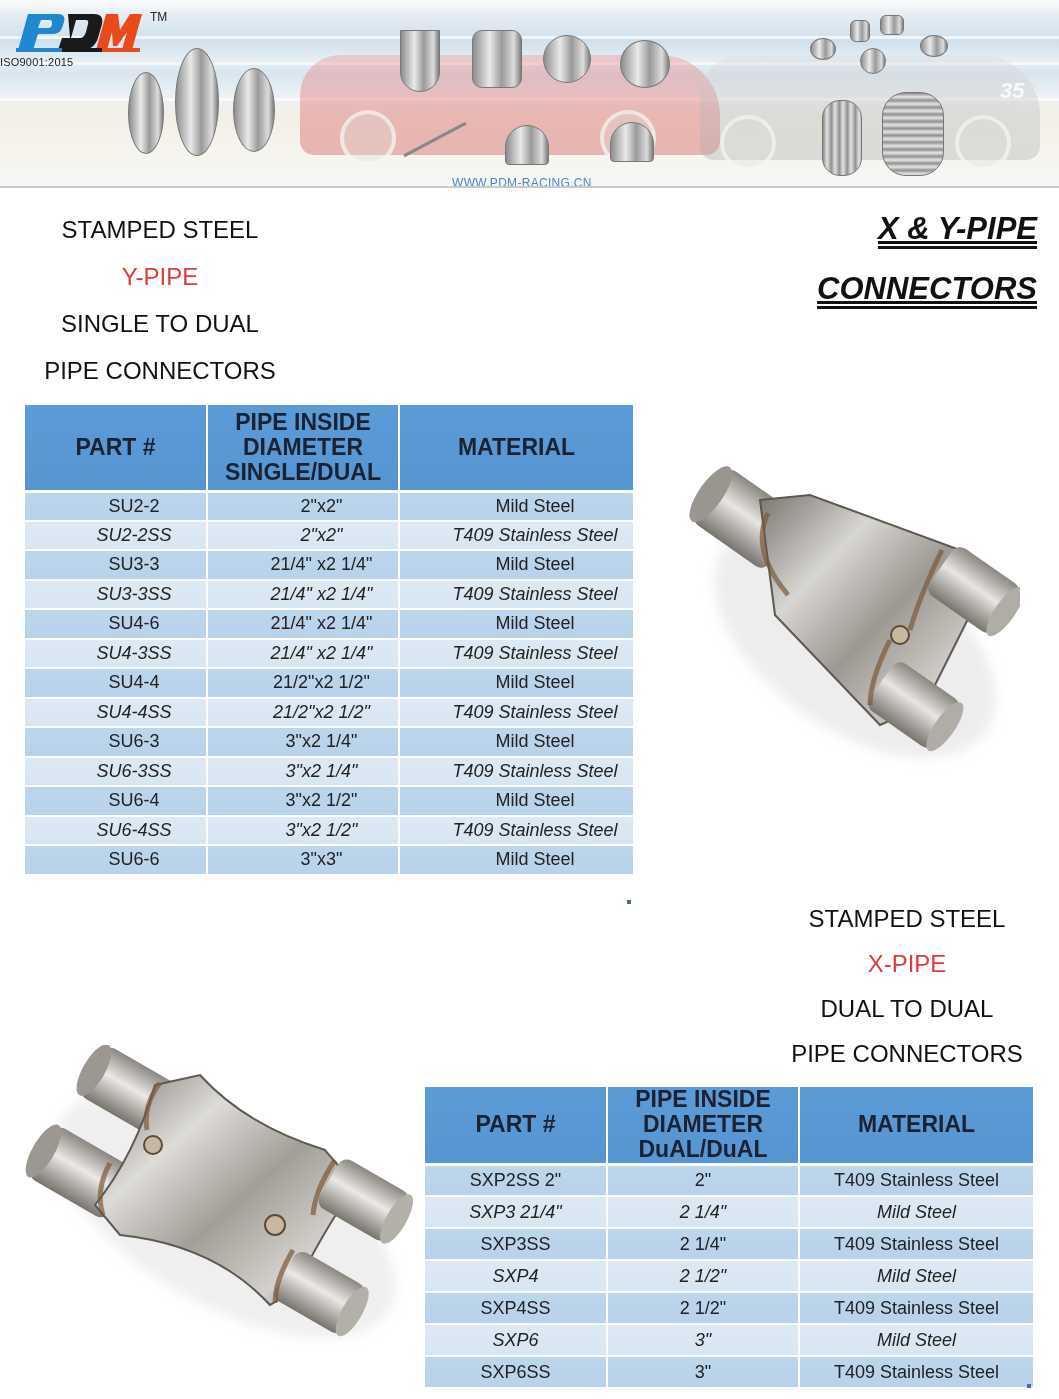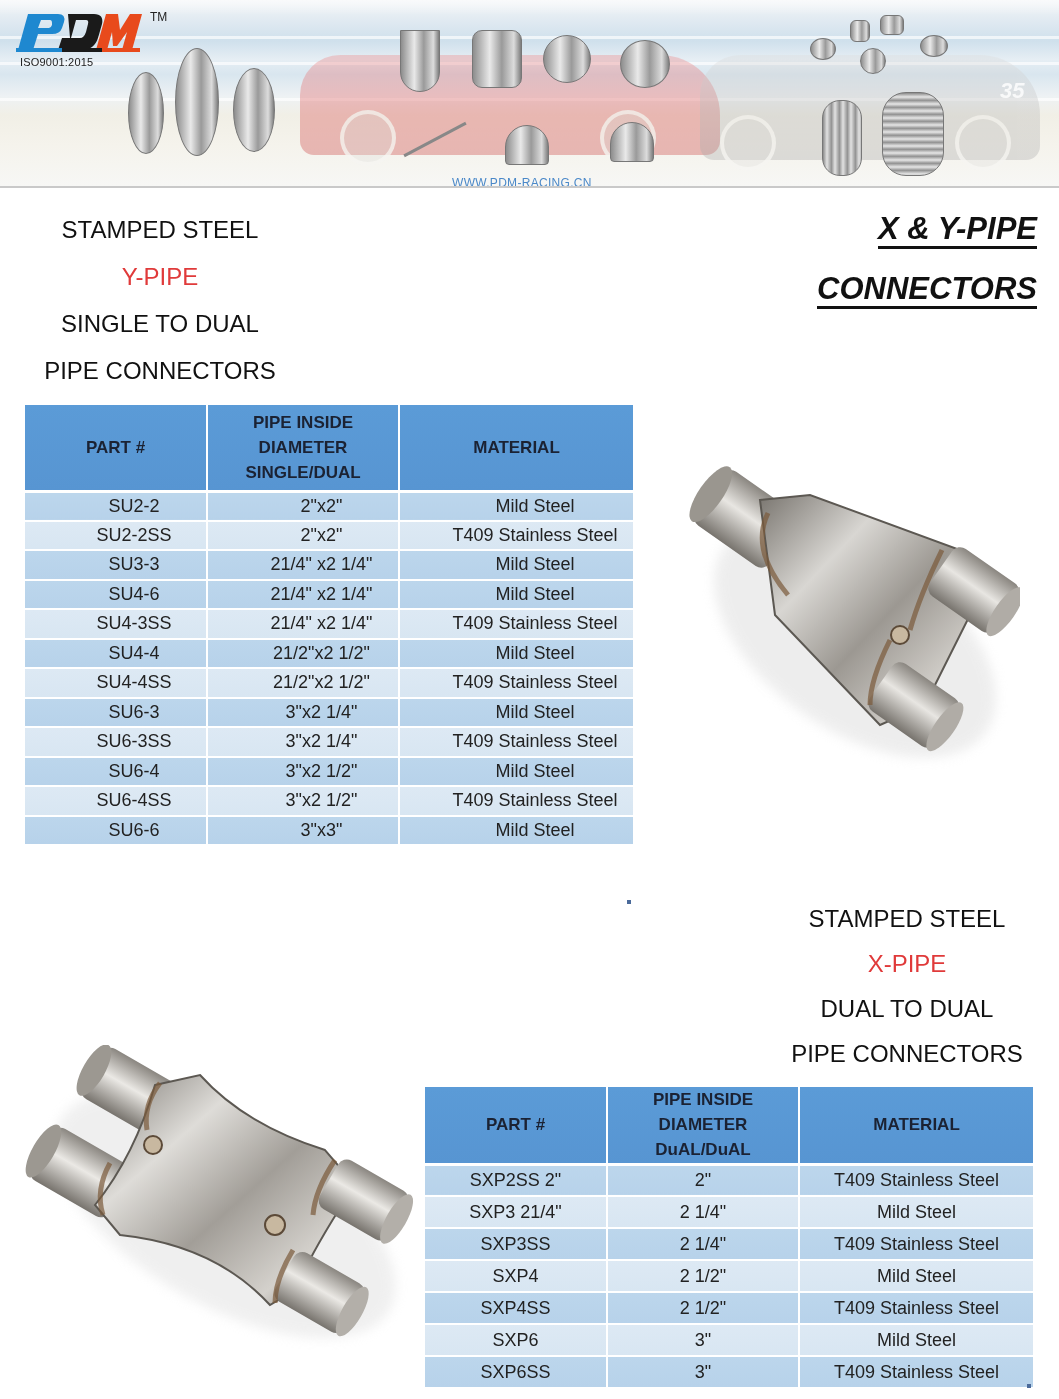--- a/index.html
+++ b/index.html
@@ -12,59 +12,59 @@
     background:
       linear-gradient(180deg, rgba(255,255,255,0.55) 0%, rgba(255,255,255,0) 8%),
       linear-gradient(180deg, #f3f5f7 0%, #dfe9f1 12%, #cfe0ec 22%, #e6eef4 32%, #d9e6ef 40%, #eef2f4 52%, #f1efe6 62%, #f5f3ec 78%, #f7f7f5 100%);
     border-bottom: 2px solid #c9c9c9;
     overflow: hidden;
   }
   .banner .stripe { position:absolute; left:0; width:100%; height:3px; background: rgba(255,255,255,0.65); }
   .logo { position: absolute; left: 14px; top: 10px; }
   .logo svg { display: block; }
   .tm { position: absolute; left: 150px; top: 10px; font-size: 12px; color: #222; }
-  .iso { position: absolute; left: 20px; top: 56px; font-size: 11px; color: #222; letter-spacing: 0.2px; }
+  .iso { position: absolute; left: 0; top: 56px; font-size: 11px; color: #222; letter-spacing: 0.2px; }
   .url { position: absolute; left: 452px; top: 176px; font-size: 12px; color: #4a88c8; letter-spacing: 0.3px; }
 
   .car { position: absolute; border-radius: 40px 60px 14px 14px; opacity: 0.35; }
   .car.red { left: 300px; top: 55px; width: 420px; height: 100px; background: linear-gradient(180deg,#e88 0%, #d55 50%, #c44 100%); }
   .car.white { left: 700px; top: 55px; width: 340px; height: 105px; background: linear-gradient(180deg,#ddd 0%, #bbb 50%, #aaa 100%); }
   .wheel { position:absolute; width:56px; height:56px; border-radius:50%; border:4px solid rgba(255,255,255,0.7); background: rgba(180,180,180,0.35);}
 
   .part { position: absolute; background: linear-gradient(90deg, #8d8d8d 0%, #e9e9e9 35%, #9a9a9a 60%, #dcdcdc 85%, #7d7d7d 100%); border: 1px solid #777; }
   .ring { border-radius: 50%; }
 
   
   .heading-left { position: absolute; left: 25px; top: 210px; width: 270px; text-align: center; font-size: 24px; color: #111; }
   .heading-left div { height: 47px; line-height: 40px; }
   .red-text { color: #e03a3a; }
 
   .title-right { position: absolute; right: 22px; top: 200px; text-align: right; font-size: 31px; font-weight: bold; font-style: italic; color: #111; }
   .title-right div { line-height: 58px; height: 60px; }
-  .title-right span { border-bottom: 3px solid #111; padding-bottom: 0px; }
+  .title-right span { border-bottom: 3px solid #111; padding-bottom: 0px; text-decoration: underline; }
 
   .heading-right { position: absolute; left: 760px; top: 898px; width: 294px; text-align: center; font-size: 24px; color: #111; }
   .heading-right div { height: 45px; line-height: 42px; }
 
   
   table.spec { position: absolute; border-collapse: collapse; font-size: 18px; color: #222; }
   table.spec th {
     background: linear-gradient(180deg, #5b9bd7 0%, #5795d2 100%);
-    color: #1b2233; font-weight: bold; font-size: 17px; line-height: 25px;
+    color: #1b2233; font-weight: bold; font-size: 23px; line-height: 25px;
     border-right: 2px solid #ffffff; border-bottom: 3px solid #ffffff;
     text-align: center; vertical-align: middle;
   }
   table.spec th:last-child { border-right: none; }
   table.spec td {
     text-align: center; vertical-align: middle;
     border-right: 2px solid #ffffff; border-bottom: 2px solid #ffffff;
   }
   table.spec td:last-child { border-right: none; }
   table.spec tr.odd td { background: linear-gradient(180deg,#bcd6ec 0%, #b7d2ea 100%); }
-  table.spec tr.even td { background: linear-gradient(180deg,#dde9f4 0%, #d8e6f2 100%); }
+  table.spec tr.even td { background: linear-gradient(180deg,#dde9f4 0%, #d8e6f2 100%); font-style: italic; }
 
   #ytable { left: 25px; top: 405px; width: 608px; }
   #ytable th { height: 86px; }
   #ytable td { height: 29.5px; padding-left: 37px; }
   #ytable col.c1 { width: 182px; } #ytable col.c2 { width: 192px; } #ytable col.c3 { width: 234px; }
 
   #xtable { left: 425px; top: 1087px; width: 608px; }
   #xtable th { height: 77px; }
   #xtable td { height: 32px; }
   #xtable col.c1 { width: 182px; } #xtable col.c2 { width: 192px; } #xtable col.c3 { width: 234px; }
@@ -168,20 +168,25 @@
       </tr>
       <tr class="even">
         <td>SU2-2SS</td>
         <td>2"x2"</td>
         <td>T409 Stainless Steel</td>
       </tr>
       <tr class="odd">
         <td>SU3-3</td>
         <td>21/4" x2 1/4"</td>
         <td>Mild Steel</td>
+      </tr>
+      <tr class="even">
+        <td>SU3-3SS</td>
+        <td>21/4" x2 1/4"</td>
+        <td>T409 Stainless Steel</td>
       </tr>
       <tr class="odd">
         <td>SU4-6</td>
         <td>21/4" x2 1/4"</td>
         <td>Mild Steel</td>
       </tr>
       <tr class="even">
         <td>SU4-3SS</td>
         <td>21/4" x2 1/4"</td>
         <td>T409 Stainless Steel</td>

